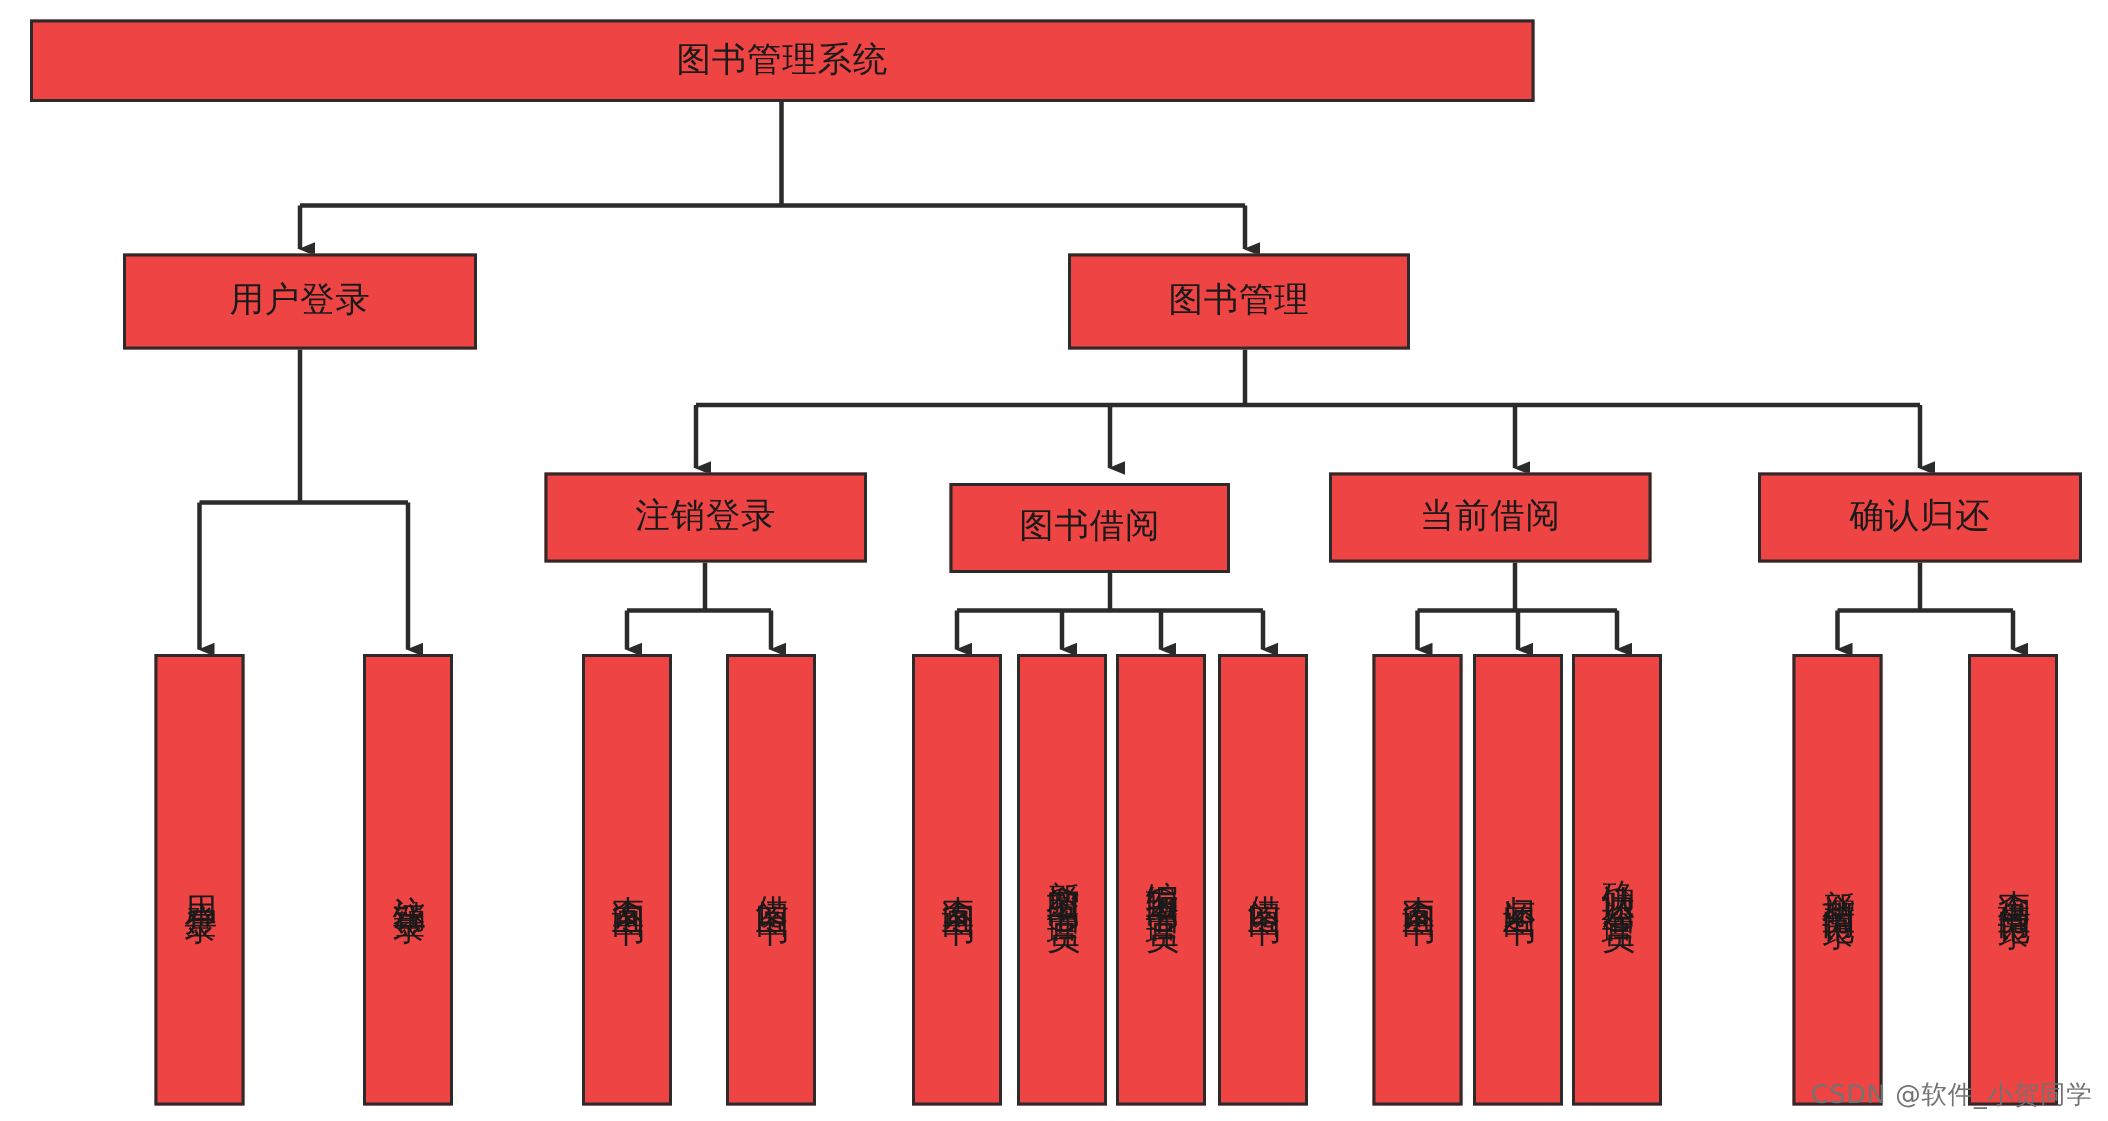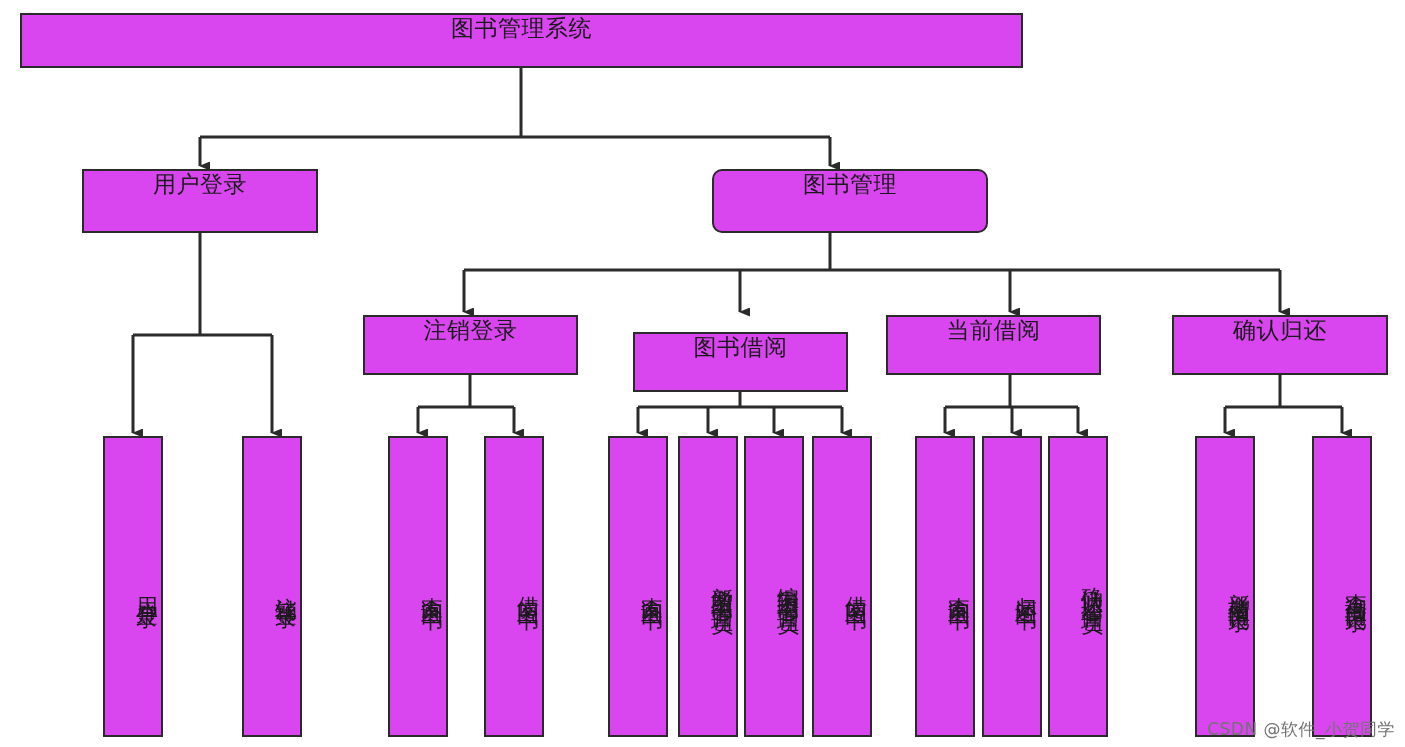--- a/index.html
+++ b/index.html
@@ -21,23 +21,23 @@
     left: 0;
     top: 0;
     width: 1405px;
     height: 747px;
     pointer-events: none;
   }
   .node {
     position: absolute;
     box-sizing: border-box;
     border: 2.5px solid #2b2b2b;
-    background: #d946ef;
+    background: #ef4444;
     display: flex;
-    align-items: flex-start;
+    align-items: center;
     justify-content: center;
     color: #1a1a1a;
   }
   .node.horiz {
     font-size: 23px;
     letter-spacing: 0.5px;
     line-height: 1.2;
   }
   .node.vert {
     writing-mode: vertical-rl;
@@ -120,28 +120,28 @@
     </g>
   </svg>
 
   <div class="node horiz" id="node-root" style="left: 20px; top: 13px; width: 1003px; height: 55px;">
     <span>图书管理系统</span>
   </div>
 
   <div class="node horiz" id="node-l2-0" style="left: 82px; top: 169px; width: 236px; height: 64px;">
     <span>用户登录</span>
   </div>
-  <div class="node horiz" id="node-l2-1" style="left: 712px; top: 169px; width: 276px; height: 64px; border-radius: 10px;">
+  <div class="node horiz" id="node-l2-1" style="left: 712px; top: 169px; width: 228px; height: 64px;">
     <span>图书管理</span>
   </div>
 
   <div class="node horiz" id="node-l3-0" style="left: 363px; top: 315px; width: 215px; height: 60px;">
     <span>注销登录</span>
   </div>
-  <div class="node horiz" id="node-l3-1" style="left: 633px; top: 332px; width: 215px; height: 60px;">
+  <div class="node horiz" id="node-l3-1" style="left: 633px; top: 322px; width: 187px; height: 60px;">
     <span>图书借阅</span>
   </div>
   <div class="node horiz" id="node-l3-2" style="left: 886px; top: 315px; width: 215px; height: 60px;">
     <span>当前借阅</span>
   </div>
   <div class="node horiz" id="node-l3-3" style="left: 1172px; top: 315px; width: 216px; height: 60px;">
     <span>确认归还</span>
   </div>
 
   <div class="node vert" id="node-leaf-0" style="left: 103px; top: 436px; width: 60px; height: 301px;">

